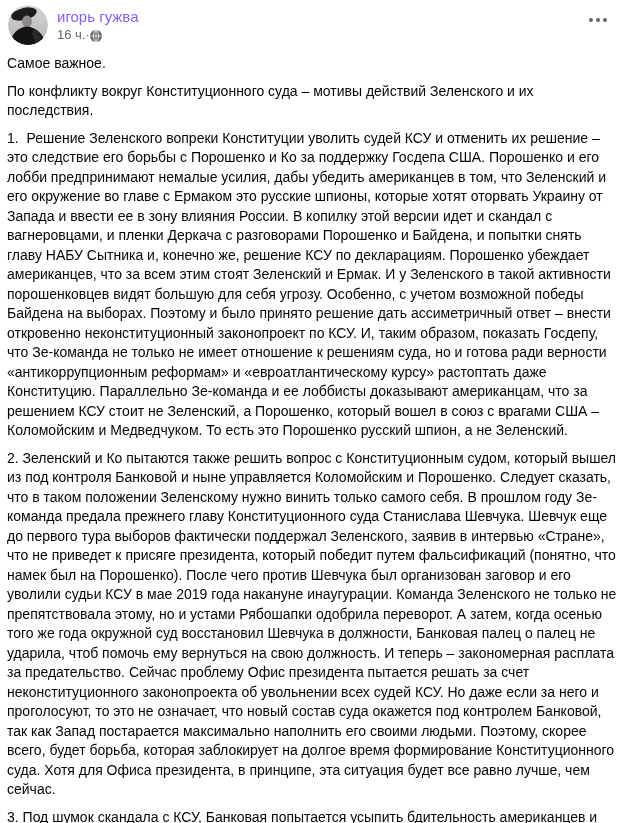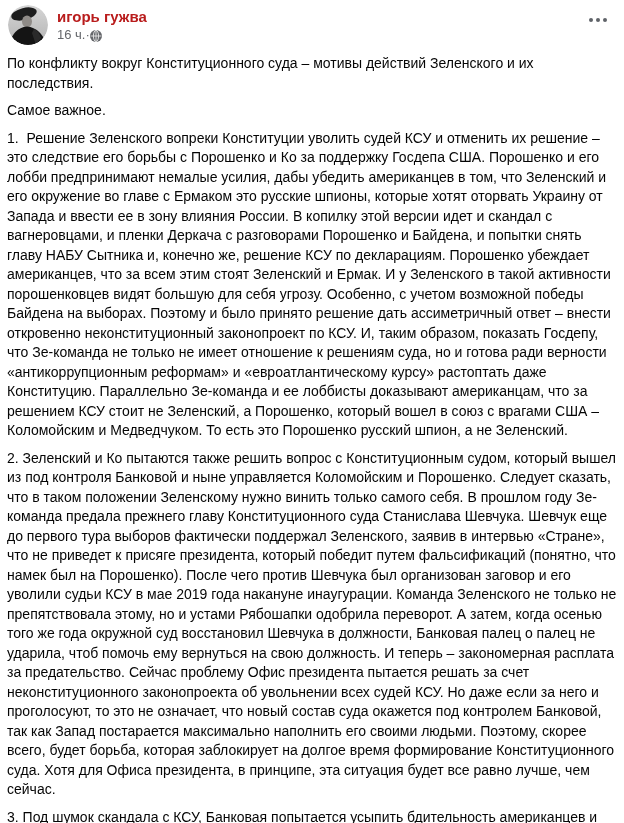--- a/index.html
+++ b/index.html
@@ -30,22 +30,22 @@
     flex: 0 0 40px;
     cursor: pointer;
   }
   .avatar svg { display: block; }
   .header-info {
     margin-left: 9px;
     padding-top: 2px;
   }
   .author-name {
     font-size: 15px;
-    font-weight: 700;
-    color: #b91c1c;
+    font-weight: 400;
+    color: #8b5cf6;
     line-height: 19px;
     cursor: pointer;
     display: inline-block;
   }
   .meta-row {
     display: flex;
     align-items: center;
     margin-top: 1px;
     color: #65676B;
     font-size: 13px;
@@ -130,20 +130,20 @@
       </div>
     </div>
 
     <div class="more-button">
       <span class="ellipsis-icon"></span>
     </div>
 
   </div>
 
   <div class="post-body">
+    <p>Самое важное.</p>
     <p>По конфликту вокруг Конституционного суда – мотивы действий Зеленского и их последствия.</p>
-    <p>Самое важное.</p>
     <p>1.  Решение Зеленского вопреки Конституции уволить судей КСУ и отменить их решение – это следствие его борьбы с Порошенко и Ко за поддержку Госдепа США. Порошенко и его лобби предпринимают немалые усилия, дабы убедить американцев в том, что Зеленский и его окружение во главе с Ермаком это русские шпионы, которые хотят оторвать Украину от Запада и ввести ее в зону влияния России. В копилку этой версии идет и скандал с вагнеровцами, и пленки Деркача с разговорами Порошенко и Байдена, и попытки снять главу НАБУ Сытника и, конечно же, решение КСУ по декларациям. Порошенко убеждает американцев, что за всем этим стоят Зеленский и Ермак. И у Зеленского в такой активности порошенковцев видят большую для себя угрозу. Особенно, с учетом возможной победы Байдена на выборах. Поэтому и было принято решение дать ассиметричный ответ – внести откровенно неконституционный законопроект по КСУ. И, таким образом, показать Госдепу, что Зе-команда не только не имеет отношение к решениям суда, но и готова ради верности «антикоррупционным реформам» и «евроатлантическому курсу» растоптать даже Конституцию. Параллельно Зе-команда и ее лоббисты доказывают американцам, что за решением КСУ стоит не Зеленский, а Порошенко, который вошел в союз с врагами США – Коломойским и Медведчуком. То есть это Порошенко русский шпион, а не Зеленский.</p>
     <p>2. Зеленский и Ко пытаются также решить вопрос с Конституционным судом, который вышел из под контроля Банковой и ныне управляется Коломойским и Порошенко. Следует сказать, что в таком положении Зеленскому нужно винить только самого себя. В прошлом году Зе-команда предала прежнего главу Конституционного суда Станислава Шевчука. Шевчук еще до первого тура выборов фактически поддержал Зеленского, заявив в интервью «Стране», что не приведет к присяге президента, который победит путем фальсификаций (понятно, что намек был на Порошенко). После чего против Шевчука был организован заговор и его уволили судьи КСУ в мае 2019 года накануне инаугурации. Команда Зеленского не только не препятствовала этому, но и устами Рябошапки одобрила переворот. А затем, когда осенью того же года окружной суд восстановил Шевчука в должности, Банковая палец о палец не ударила, чтоб помочь ему вернуться на свою должность. И теперь – закономерная расплата за предательство. Сейчас проблему Офис президента пытается решать за счет неконституционного законопроекта об увольнении всех судей КСУ. Но даже если за него и проголосуют, то это не означает, что новый состав суда окажется под контролем Банковой, так как Запад постарается максимально наполнить его своими людьми. Поэтому, скорее всего, будет борьба, которая заблокирует на долгое время формирование Конституционного суда. Хотя для Офиса президента, в принципе, эта ситуация будет все равно лучше, чем сейчас.</p>
     <p>3. Под шумок скандала с КСУ, Банковая попытается усыпить бдительность американцев и убедить их в необходимости перезагрузки руководства НАБУ и САП. То есть заменить Сытника в НАБУ и поставить во главе САП кадра от Зеленского. Впрочем, пока вероятность того, что Запад это согласует выглядит небольшой.</p>
   </div>
 
 </div>
 
 </body></html>

